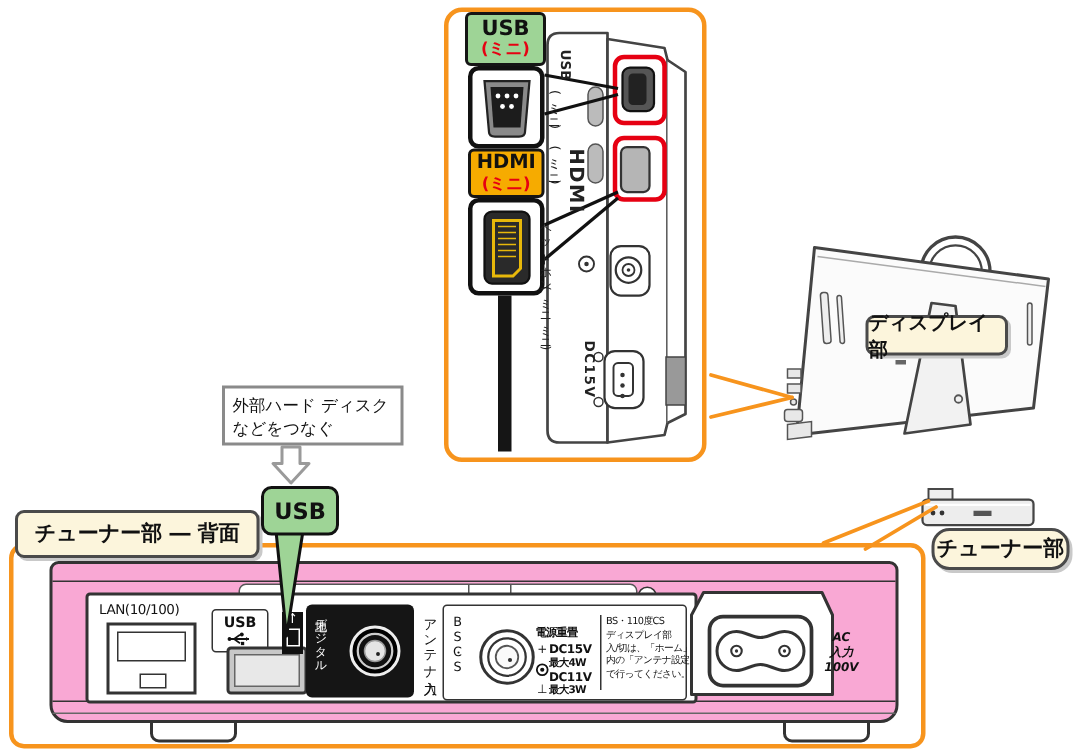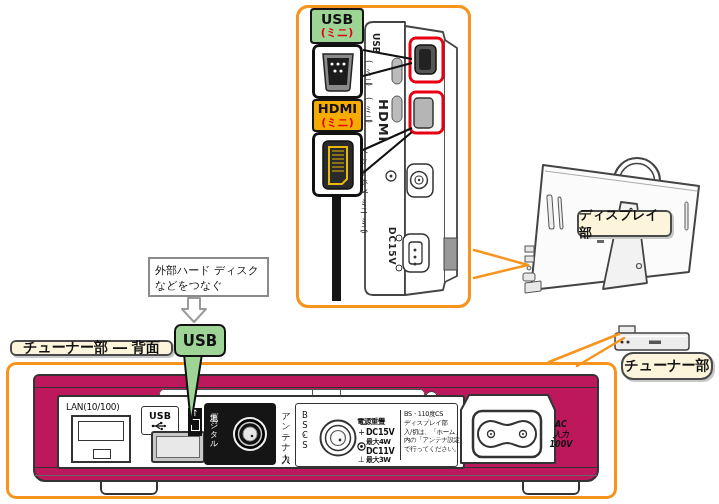--- a/index.html
+++ b/index.html
@@ -30,21 +30,21 @@
 
   .print{color:#222;z-index:4;}
   .p-usb{font-size:9px;font-weight:bold;}
   .p-mini{font-size:8.5px;}
   .p-hdmi{font-size:13px;font-weight:bold;letter-spacing:1px;}
   .p-head{font-size:8px;}
   .p-dc{font-size:9px;font-weight:bold;letter-spacing:1px;}
 
   
   .big-box{border:3px solid #F7941D;border-radius:10px;z-index:1;}
-  .tuner-body{background:#be185d;border:2.5px solid #333;border-radius:6px 6px 12px 12px;z-index:2;}
+  .tuner-body{background:#f9a8d4;border:2.5px solid #333;border-radius:6px 6px 12px 12px;z-index:2;}
   .tb-line{position:absolute;left:0;right:0;border-top:1.5px solid #333;}
   .groove{position:absolute;border:1.5px solid #555;border-radius:5px;background:#fff;}
   .gtick{position:absolute;width:0;border-left:1.5px solid #555;height:8px;top:0;}
   .screw{position:absolute;width:11px;height:11px;border:1.5px solid #333;border-radius:50%;background:#fff;}
   .screw:after{content:"";position:absolute;left:1px;right:1px;top:3.5px;border-top:1.2px solid #333;}
   .recess{position:absolute;border:2px solid #333;border-radius:3px;background:#fff;}
   .lan-label{position:absolute;font-size:9px;letter-spacing:-0.3px;}
   .lan-port{position:absolute;border:2px solid #333;background:#fff;}
   .lan-port:before{content:"";position:absolute;left:5px;right:5px;top:4px;height:18px;border:1.5px solid #333;}
   .lan-port:after{content:"";position:absolute;left:50%;bottom:2px;width:16px;height:8px;margin-left:-8px;border:1.5px solid #333;}
@@ -196,21 +196,21 @@
 
   <div class="abs note-box" style="left:148px;top:257px;width:121px;height:40px;">
     <div>外部ハード ディスク</div>
     <div>などをつなぐ</div>
   </div>
   <svg class="abs" style="left:178px;top:296px;z-index:5;" width="32" height="30" viewBox="0 0 32 30">
     <polygon points="10,2 22,2 22,13 28,13 16,26 4,13 10,13" fill="#fff" stroke="#9a9a9a" stroke-width="2" stroke-linejoin="round"></polygon>
   </svg>
   <div class="abs green-tag" style="left:174px;top:324px;width:52px;height:33px;">USB</div>
 
-  <div class="abs cream-label" style="left:10px;top:340px;width:163px;height:16px;font-size:14px;">チューナー部 ― 背面</div>
+  <div class="abs cream-label" style="left:10px;top:340px;width:163px;height:32px;font-size:14px;">チューナー部 ― 背面</div>
 
   <div class="abs big-box" style="left:6px;top:362px;width:611px;height:137px;"></div>
 
   <div class="abs foot" style="left:100px;top:480px;width:58px;height:15px;"></div>
   <div class="abs foot" style="left:522px;top:480px;width:58px;height:15px;"></div>
 
   <div class="abs tuner-body" style="left:33px;top:374px;width:566px;height:108px;">
     <div class="tb-line" style="top:11px;"></div>
     <div class="groove" style="left:124px;top:13px;width:264px;height:9px;">
       <div class="gtick" style="left:152px;"></div>

